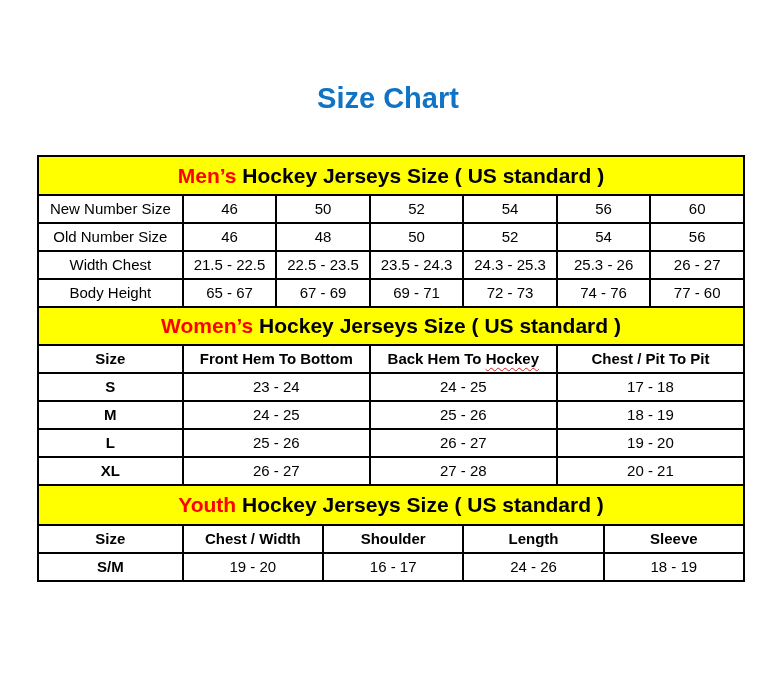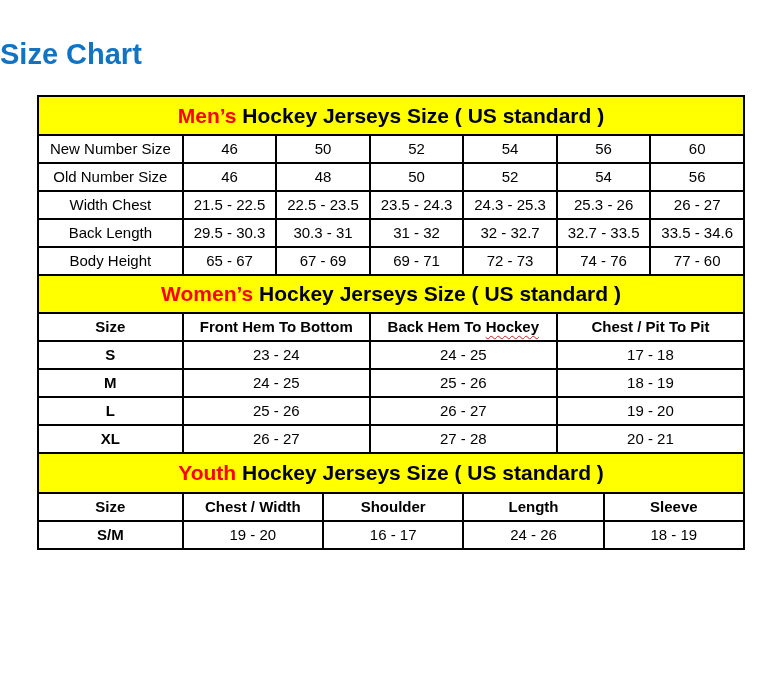--- a/index.html
+++ b/index.html
@@ -15,23 +15,24 @@
     padding: 0;
     background: var(--bg);
     width: 776px;
     height: 692px;
     overflow: hidden;
     font-family: "Liberation Sans", sans-serif;
     color: var(--ink);
   }
   .page { width: 776px; height: 692px; position: relative; }
   h1.title {
-    margin: 0;
-    padding-top: 38px;
+    margin: 16px;
+    padding-top: 66px;
     padding-bottom: 24px;
+    text-align: center;
     font-size: 29px;
     font-weight: bold;
     color: var(--title-blue);
     letter-spacing: 0px;
   }
   .tables { width: 708px; margin-left: 37px; }
   table.size-table {
     border-collapse: collapse;
     table-layout: fixed;
     width: 708px;
@@ -106,29 +107,20 @@
           <tr>
             <td>Width Chest</td>
             <td>21.5 - 22.5</td>
             <td>22.5 - 23.5</td>
             <td>23.5 - 24.3</td>
             <td>24.3 - 25.3</td>
             <td>25.3 - 26</td>
             <td>26 - 27</td>
           </tr>
           <tr>
-            <td>Back Length</td>
-            <td>29.5 - 30.3</td>
-            <td>30.3 - 31</td>
-            <td>31 - 32</td>
-            <td>32 - 32.7</td>
-            <td>32.7 - 33.5</td>
-            <td>33.5 - 34.6</td>
-          </tr>
-          <tr>
             <td>Body Height</td>
             <td>65 - 67</td>
             <td>67 - 69</td>
             <td>69 - 71</td>
             <td>72 - 73</td>
             <td>74 - 76</td>
             <td>77 - 60</td>
           </tr>
         </tbody>
       </table>

